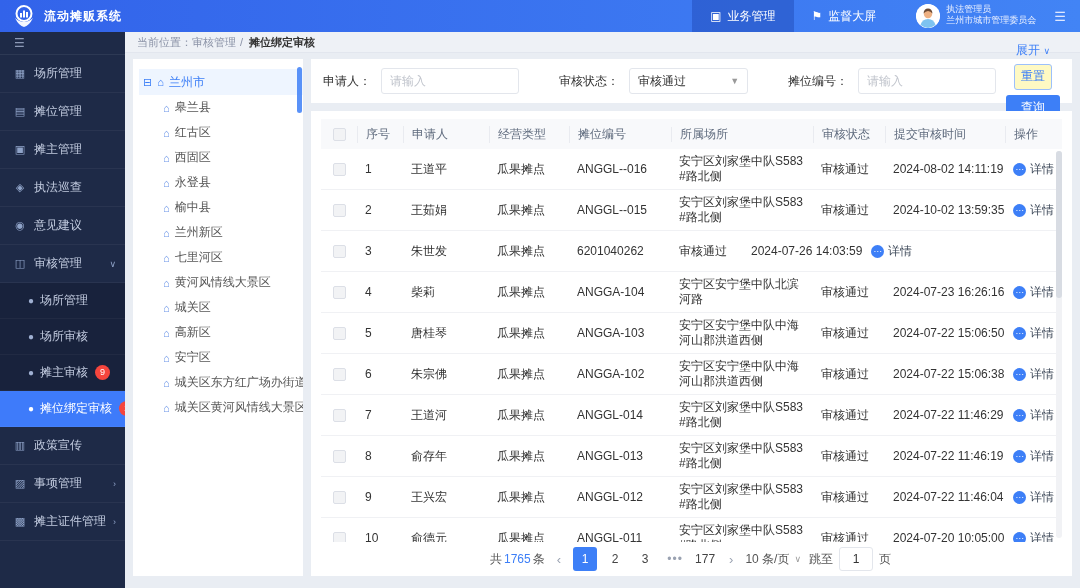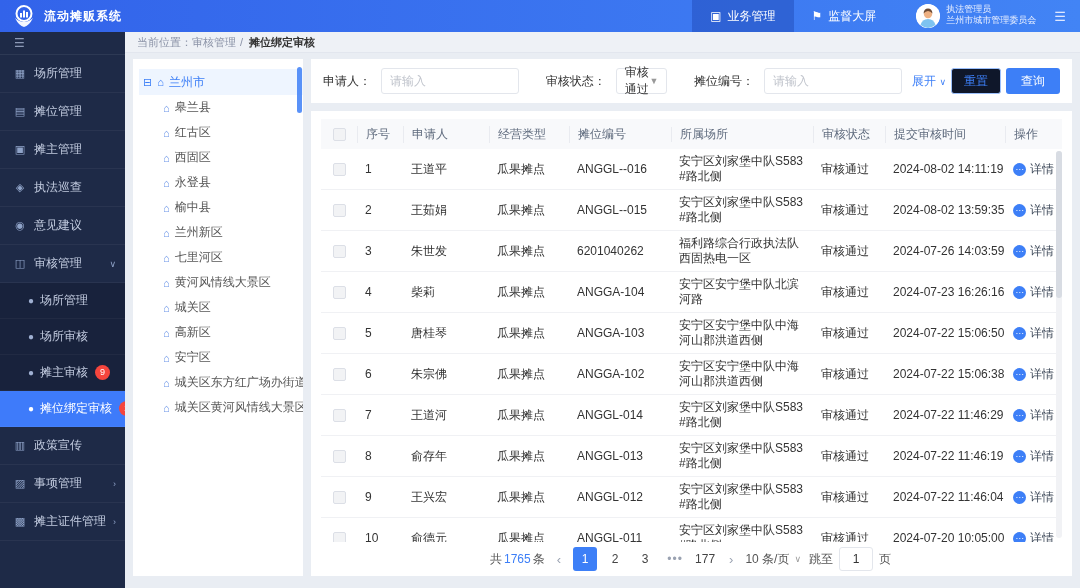--- a/index.html
+++ b/index.html
@@ -49,24 +49,24 @@
 
   
   .right-col { flex:1; display:flex; flex-direction:column; gap:8px; min-width:0; }
   .filter-card { background:#fff; height:44px; display:flex; align-items:center; padding:0 12px; gap:10px; flex:0 0 auto; }
   .f-label { color:#333; white-space:nowrap; }
   .f-input { width:138px; height:26px; border:1px solid #e3e6ec; border-radius:3px; padding:0 8px; font-size:12px; color:#333; outline:none; font-family:inherit; }
   .f-input::placeholder { color:#c0c4cc; }
   .f-select { width:150px; height:26px; border:1px solid #e3e6ec; border-radius:3px; display:flex; align-items:center; justify-content:space-between; padding:0 8px; cursor:pointer; }
   .f-select .caret { color:#999; font-size:9px; }
   .f-gap { width:26px; }
-  .f-right { margin-left:auto; display:flex; align-items:center; gap:5px; }
+  .f-right { margin-left:auto; display:flex; align-items:center; gap:5px;flex-direction:column; }
   .expand-link { color:#3d7ff7; cursor:pointer; white-space:nowrap; }
   .expand-link .caret { font-size:9px; }
-  .btn-reset { width:50px; height:26px; border:1px solid #9cc0fb; border-radius:3px; background:#0f172a; color:#3d7ff7; font-size:12px; cursor:pointer; font-family:inherit; }
+  .btn-reset { width:38px; height:26px; border:1px solid #9cc0fb; border-radius:3px; background:#fef9c3; color:#3d7ff7; font-size:12px; cursor:pointer; font-family:inherit; }
   .btn-query { width:54px; height:26px; border:none; border-radius:3px; background:#3d7ff7; color:#fff; font-size:12px; cursor:pointer; font-family:inherit; }
 
   
   .table-card { flex:1; background:#fff; position:relative; padding:8px 10px 0; overflow:hidden; display:flex; flex-direction:column; min-height:0; }
   .table-wrap { flex:1; overflow:hidden; position:relative; }
   .thead { display:flex; align-items:center; background:#f8f9fb; height:30px; color:#5f6b7e; }
   .th { padding-left:8px; border-left:1px solid #e9ebf0; white-space:nowrap; overflow:hidden; }
   .th:first-child { border-left:none; }
   .trow { display:flex; align-items:center; min-height:41px; border-bottom:1px solid #f0f1f4; color:#333; }
   .td { padding-left:8px; overflow:hidden; }
@@ -337,37 +337,36 @@
                   <div class="trow">
                     <div class="td c-check">
                       <span class="checkbox"></span>
                     </div>
                     <div class="td c-no">2</div>
                     <div class="td c-app">王茹娟</div>
                     <div class="td c-type">瓜果摊点</div>
                     <div class="td c-stall">ANGGL--015</div>
                     <div class="td c-venue">安宁区刘家堡中队S583#路北侧</div>
                     <div class="td c-status">审核通过</div>
-                    <div class="td c-time">2024-08-02 13:59:35</div>
+                    <div class="td c-time">2024-10-02 13:59:35</div>
                     <div class="td c-op">
                       <span class="detail-link">
                         <span class="detail-ico">⋯</span>
                         <span>详情</span>
                       </span>
                     </div>
                   </div>
                   <div class="trow">
                     <div class="td c-check">
                       <span class="checkbox"></span>
                     </div>
                     <div class="td c-no">3</div>
                     <div class="td c-app">朱世发</div>
                     <div class="td c-type">瓜果摊点</div>
                     <div class="td c-stall">6201040262</div>
-                    <div class="td c-venue">福利路综合行政执法队西固热电一区</div>
                     <div class="td c-status">审核通过</div>
                     <div class="td c-time">2024-07-26 14:03:59</div>
                     <div class="td c-op">
                       <span class="detail-link">
                         <span class="detail-ico">⋯</span>
                         <span>详情</span>
                       </span>
                     </div>
                   </div>
                   <div class="trow">

